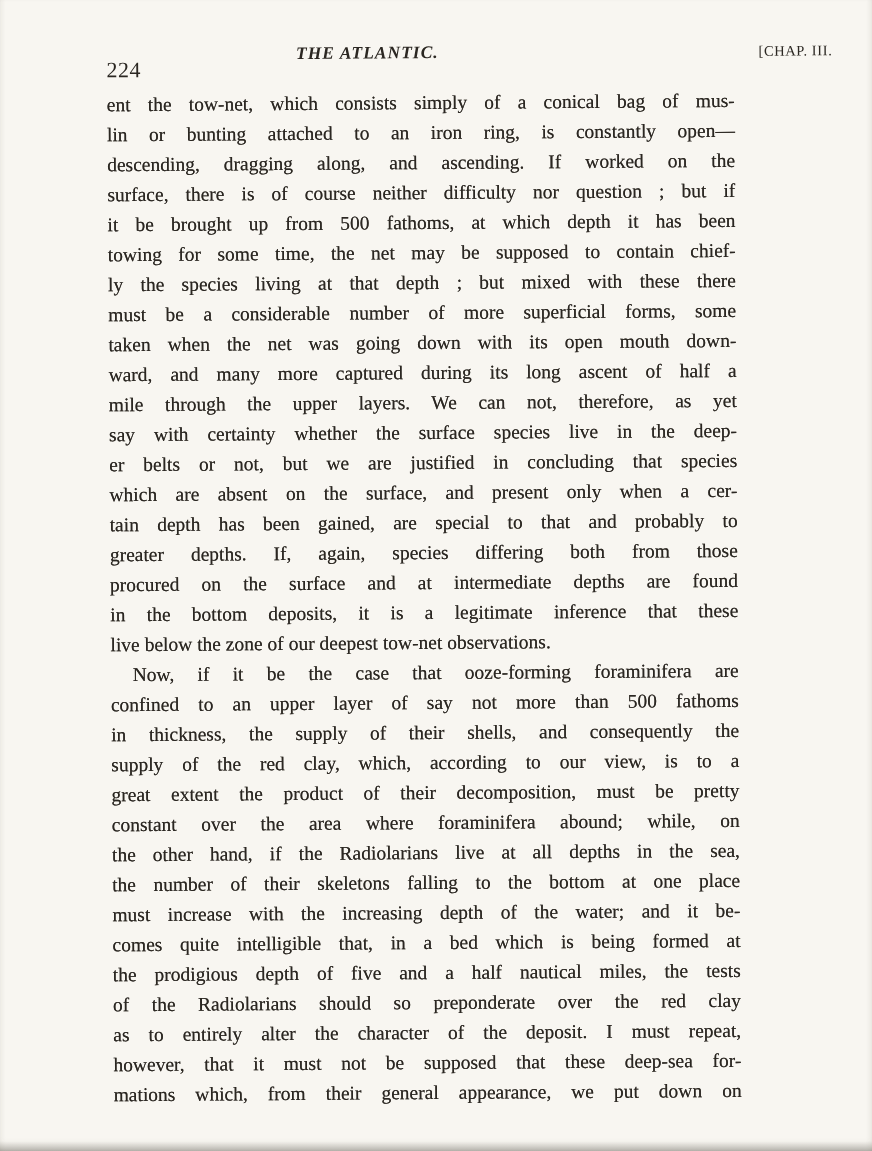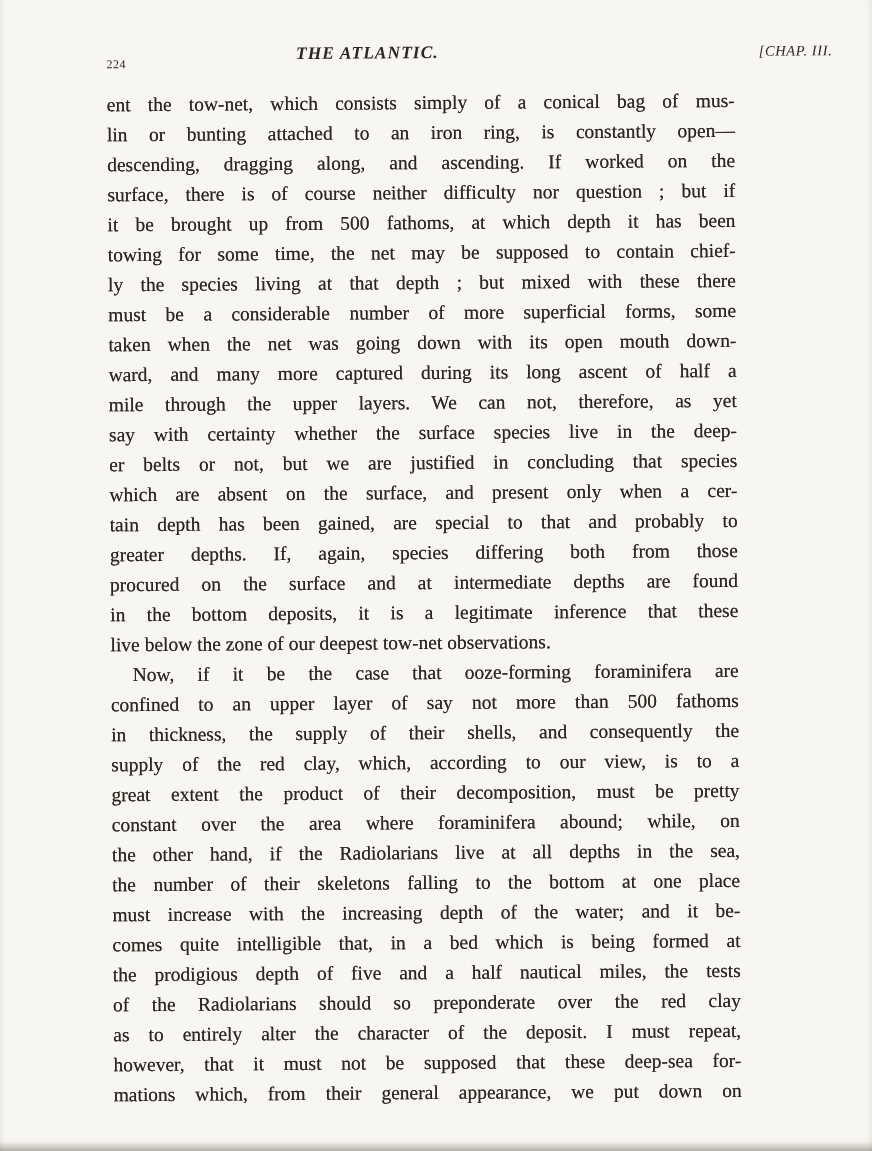--- a/index.html
+++ b/index.html
@@ -27,41 +27,40 @@
   .scan-tilt {
     position: absolute;
     inset: 0;
     transform: rotate(-0.4deg);
     transform-origin: 50% 50%;
   }
   .page-number {
     position: absolute;
     left: 110px;
     top: 55px;
-    font-size: 12px;
+    font-size: 22px;
     letter-spacing: 0.5px;
   }
   .running-title {
     position: absolute;
     left: 0;
     right: 130px;
     top: 42px;
     text-align: center;
     font-size: 17.5px;
     font-style: italic;
     font-weight: 700;
     letter-spacing: 1px;
   }
   .chapter-heading {
     position: absolute;
     right: 36px;
     top: 45px;
     font-size: 14.5px;
     letter-spacing: 0.6px;
-    font-style: italic;
   }
   .body-block {
     position: absolute;
     left: 110px;
     top: 88px;
     width: 628px;
     font-size: 19.5px;
     line-height: 30px;
     text-shadow: 0 0 0.35px rgba(43,39,34,0.8);
   }

